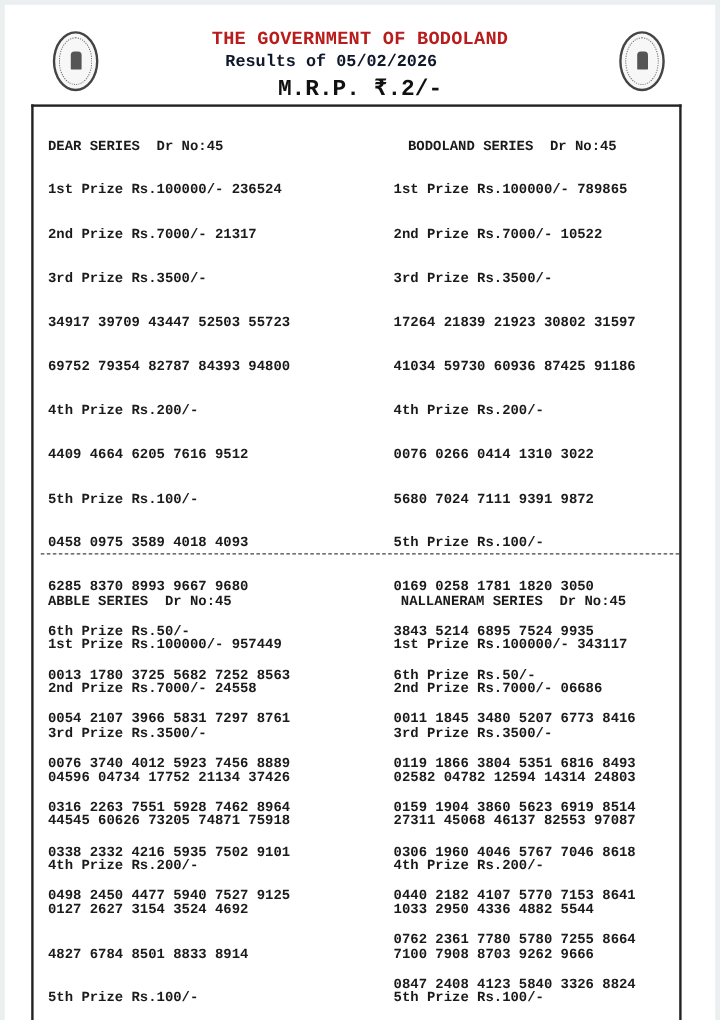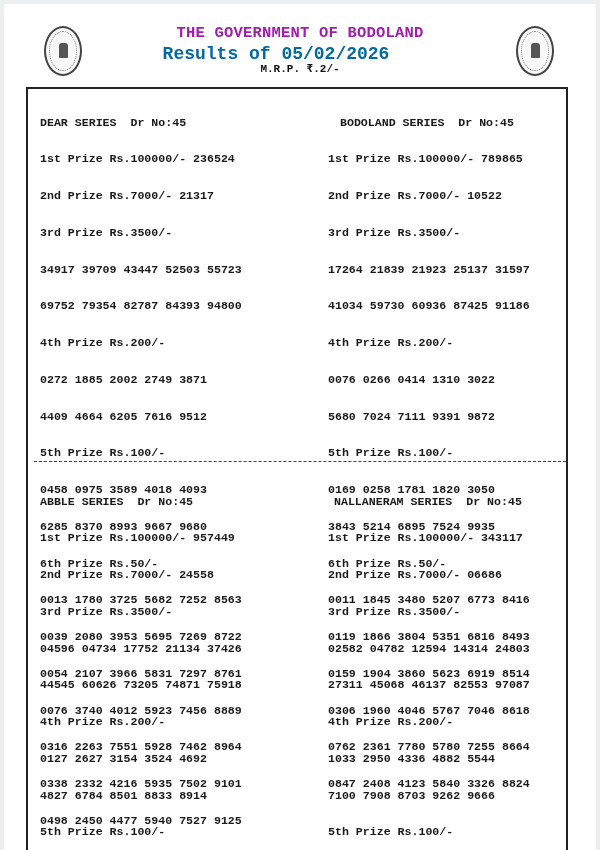--- a/index.html
+++ b/index.html
@@ -21,35 +21,35 @@
       left: 0; top: 0; width: 592px; height: 86px;
     }
     .title {
       position: absolute;
       left: 0; width: 592px; top: 20px;
       text-align: center;
       font-family: "Liberation Mono", monospace;
       font-weight: bold;
       font-size: 15.5px;
       letter-spacing: 0.2px;
-      color: #a21caf;
+      color: #b91c1c;
     }
     .subtitle {
       position: absolute;
       left: 0; width: 544px; top: 40px;
       text-align: center;
-      font-size: 18px;
-      font-weight: bold;
-      color: #0369a1;
+      font-size: 14px;
+      font-weight: bold;
+      color: #0f172a;
     }
     .mrp {
       position: absolute;
       left: 0; width: 592px; top: 58px;
       text-align: center;
-      font-size: 11px;
+      font-size: 19px;
       font-weight: bold;
       color: #111;
     }
     .seal {
       position: absolute;
       top: 22px;
       width: 38px; height: 50px;
       border-radius: 50%;
       border: 2px solid #444;
       background: #f7f7f7;
@@ -123,28 +123,26 @@
   <div class="results-box">
 
     <div class="series s-dear">
       <span class="series-title">DEAR SERIES  Dr No:45</span>
       <span class="line">1st Prize Rs.100000/- 236524</span>
       <span class="line">2nd Prize Rs.7000/- 21317</span>
       <span class="line">3rd Prize Rs.3500/-</span>
       <span class="line">34917 39709 43447 52503 55723</span>
       <span class="line">69752 79354 82787 84393 94800</span>
       <span class="line">4th Prize Rs.200/-</span>
-      <span class="line">0272 1885 2002 2749 3871</span>
       <span class="line">4409 4664 6205 7616 9512</span>
       <span class="line">5th Prize Rs.100/-</span>
       <span class="line">0458 0975 3589 4018 4093</span>
       <span class="line">6285 8370 8993 9667 9680</span>
       <span class="line">6th Prize Rs.50/-</span>
       <span class="line">0013 1780 3725 5682 7252 8563</span>
-      <span class="line">0039 2080 3953 5695 7269 8722</span>
       <span class="line">0054 2107 3966 5831 7297 8761</span>
       <span class="line">0076 3740 4012 5923 7456 8889</span>
       <span class="line">0316 2263 7551 5928 7462 8964</span>
       <span class="line">0338 2332 4216 5935 7502 9101</span>
       <span class="line">0498 2450 4477 5940 7527 9125</span>
       
       
       
       
       
@@ -153,33 +151,34 @@
       
       
       
     </div>
 
     <div class="series s-thangam">
       <span class="series-title">BODOLAND SERIES  Dr No:45</span>
       <span class="line">1st Prize Rs.100000/- 789865</span>
       <span class="line">2nd Prize Rs.7000/- 10522</span>
       <span class="line">3rd Prize Rs.3500/-</span>
-      <span class="line">17264 21839 21923 25137 31597</span>
+      <span class="line">17264 21839 21923 30802 31597</span>
       <span class="line">41034 59730 60936 87425 91186</span>
       <span class="line">4th Prize Rs.200/-</span>
       <span class="line">0076 0266 0414 1310 3022</span>
       <span class="line">5680 7024 7111 9391 9872</span>
       <span class="line">5th Prize Rs.100/-</span>
       <span class="line">0169 0258 1781 1820 3050</span>
       <span class="line">3843 5214 6895 7524 9935</span>
       <span class="line">6th Prize Rs.50/-</span>
       <span class="line">0011 1845 3480 5207 6773 8416</span>
       <span class="line">0119 1866 3804 5351 6816 8493</span>
       <span class="line">0159 1904 3860 5623 6919 8514</span>
       <span class="line">0306 1960 4046 5767 7046 8618</span>
+      <span class="line">0440 2182 4107 5770 7153 8641</span>
       <span class="line">0762 2361 7780 5780 7255 8664</span>
       <span class="line">0847 2408 4123 5840 3326 8824</span>
       
       
       
       
       
       
       
       

